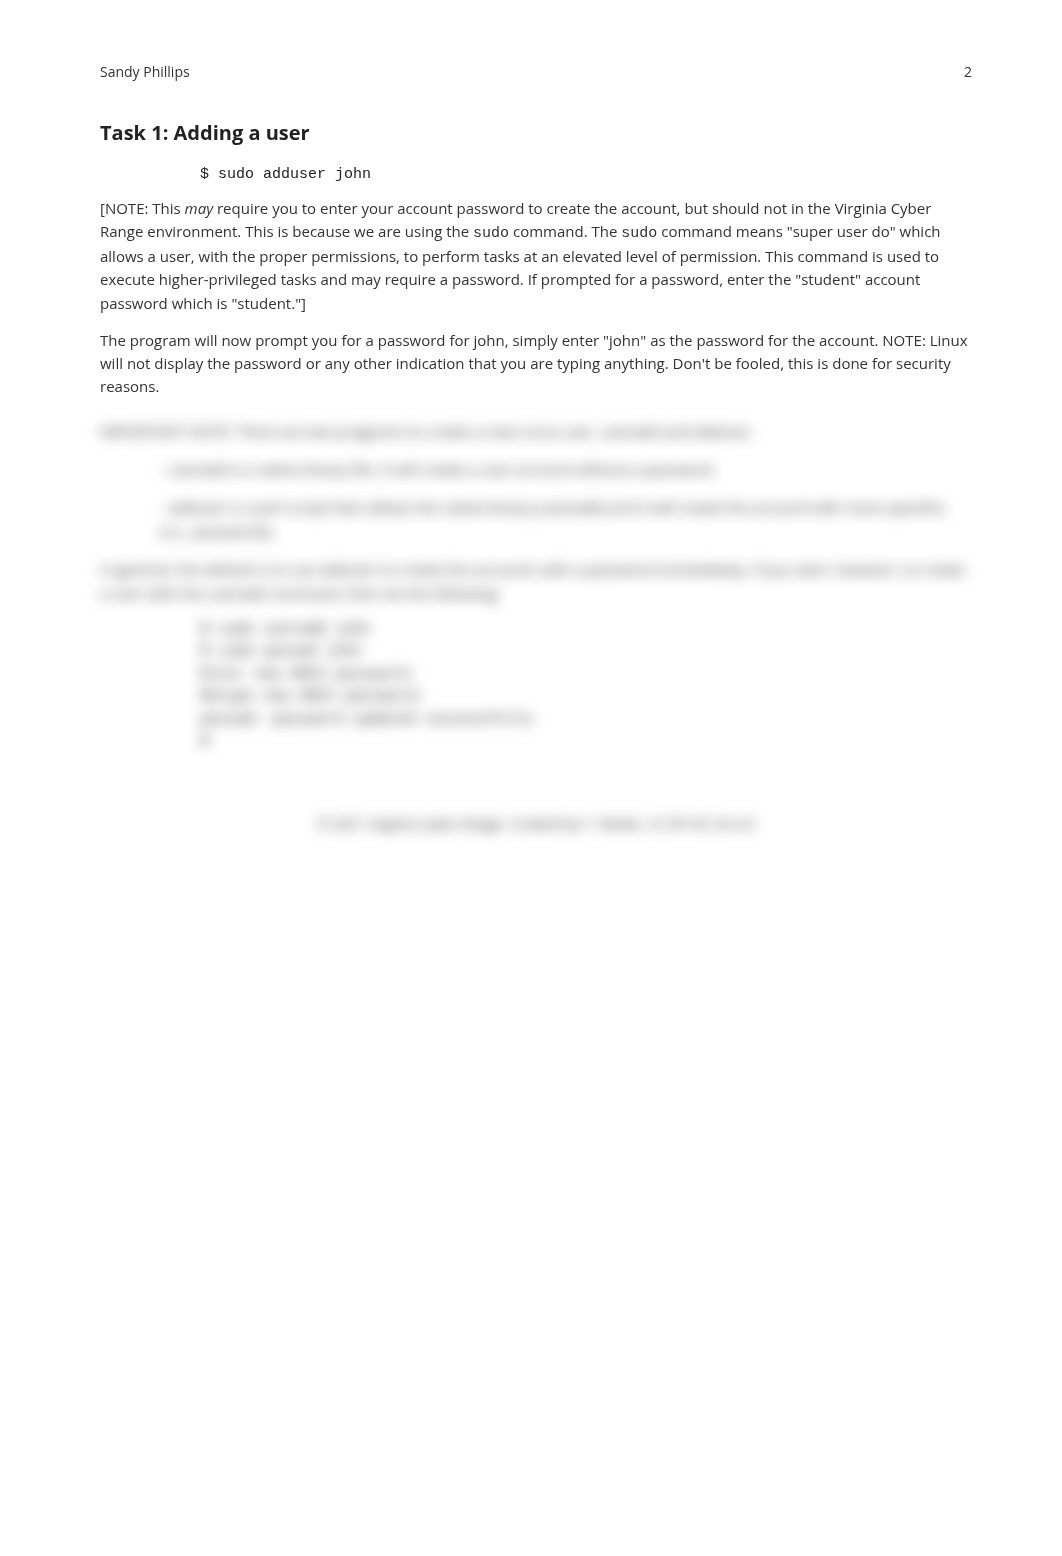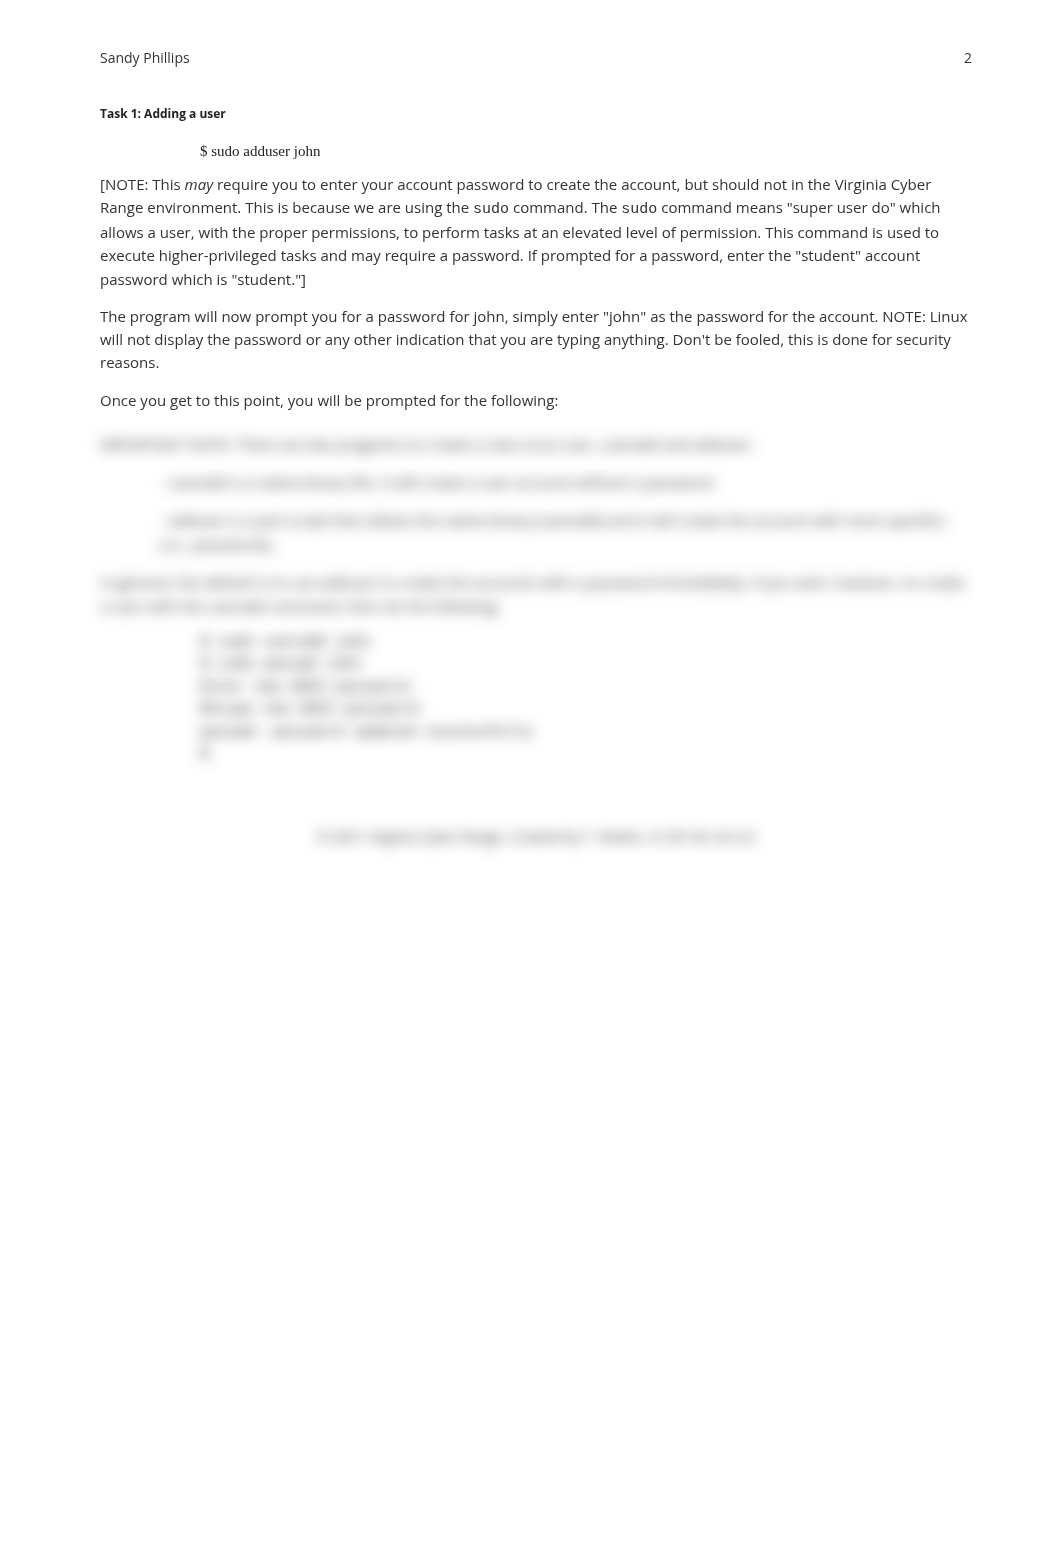--- a/index.html
+++ b/index.html
@@ -6,51 +6,51 @@
     margin: 0;
     padding: 0;
     background: #ffffff;
     font-family: 'Segoe UI', 'Open Sans', -apple-system, sans-serif;
     color: #333;
     width: 1062px;
     min-height: 1556px;
     box-sizing: border-box;
   }
   .page {
-    padding: 48px 90px 40px 100px;
+    padding: 62px 90px 40px 100px;
     box-sizing: border-box;
   }
   .header-row {
     display: flex;
     justify-content: space-between;
     font-size: 14px;
     color: #333;
     margin-bottom: 38px;
   }
   .task-title {
     font-weight: 700;
-    font-size: 12px;
+    font-size: 20px;
     margin-bottom: 18px;
     color: #222;
   }
   .para {
     font-size: 15px;
     line-height: 1.55;
     margin-bottom: 14px;
     color: #333;
   }
   .mono-inline {
     font-family: 'Courier New', Courier, monospace;
     font-size: 15px;
   }
   .italic {
     font-style: italic;
   }
   .cmd-block {
-    font-family: Liberation Serif, serif;
+    font-family: Liberation Mono, monospace;
     font-size: 15px;
     line-height: 1.5;
     margin: 8px 0 10px 100px;
     white-space: pre;
     color: #222;
   }
   .cmd-block-narrow {
     margin-left: 60px;
   }
   .blurred-section {
@@ -98,21 +98,20 @@
 
   <div class="cmd-block">$ sudo adduser john</div>
 
   <div class="para">
     <span>[NOTE: This </span><span class="italic">may</span><span> require you to enter your account password to create the account, but should not in the Virginia Cyber Range environment. This is because we are using the </span><span class="mono-inline">sudo</span><span> command. The </span><span class="mono-inline">sudo</span><span> command means "super user do" which allows a user, with the proper permissions, to perform tasks at an elevated level of permission. This command is used to execute higher-privileged tasks and may require a password. If prompted for a password, enter the "student" account password which is "student."]</span>
   </div>
 
   <div class="para">The program will now prompt you for a password for john, simply enter "john" as the password for the account. NOTE: Linux will not display the password or any other indication that you are typing anything. Don't be fooled, this is done for security reasons.</div>
 
 
-  <div class="para">Once you get to this point, you will be prompted for the following:</div>
 
 
 
   <div class="blurred-section">
     <div class="blurred-para">IMPORTANT NOTE: There are two programs to create a new Linux user, useradd and adduser.</div>
     <div class="blurred-para bullet-indent">- useradd is a native binary file. It will create a user account without a password.</div>
     <div class="blurred-para bullet-indent">- adduser is a perl script that utilizes the native binary (useradd) and it will create the account with more specifics (i.e., passwords).</div>
     <div class="blurred-para">In general, the default is to use adduser to create the accounts with a password immediately. If you wish, however, to create a user with the useradd command, then do the following:</div>
     <div class="blurred-cmd">$ sudo useradd john
 $ sudo passwd john

